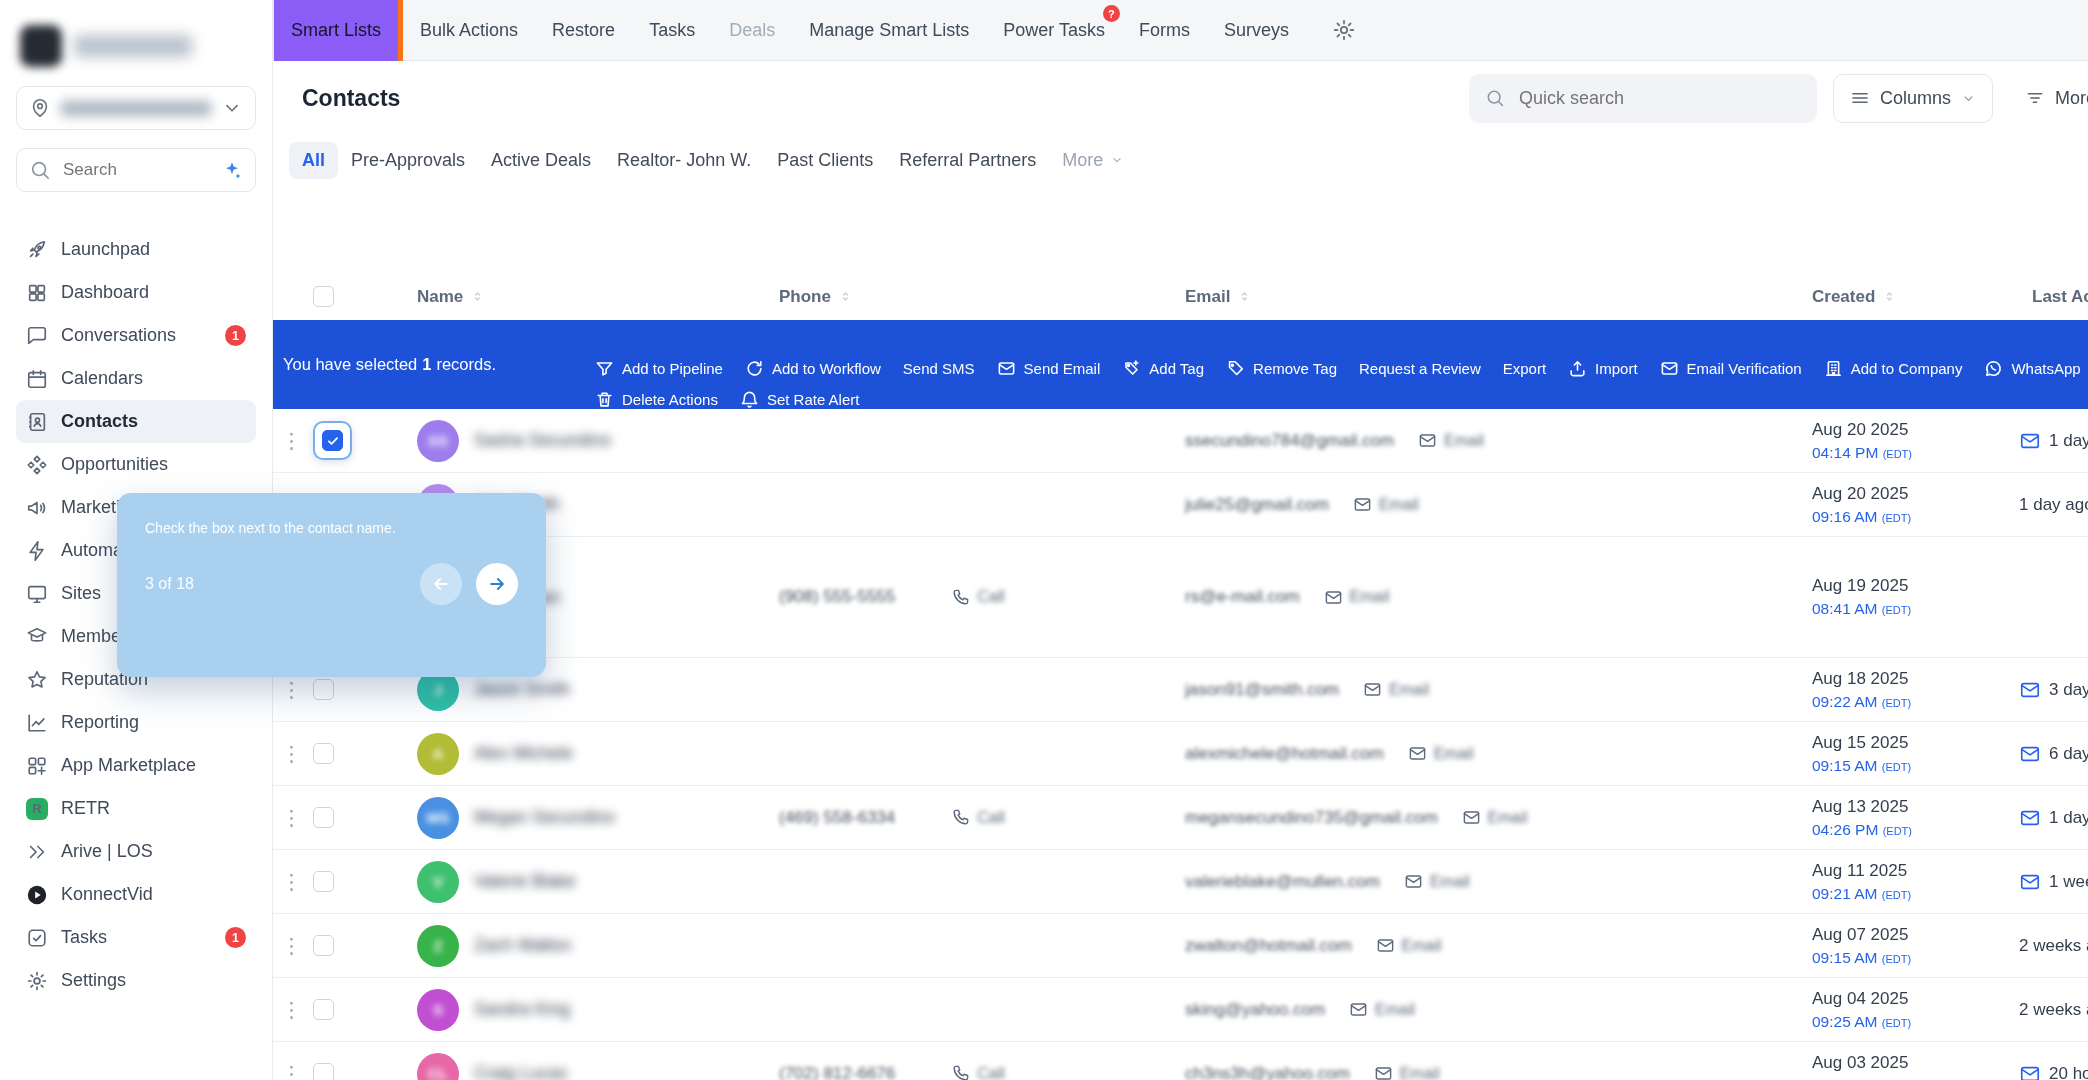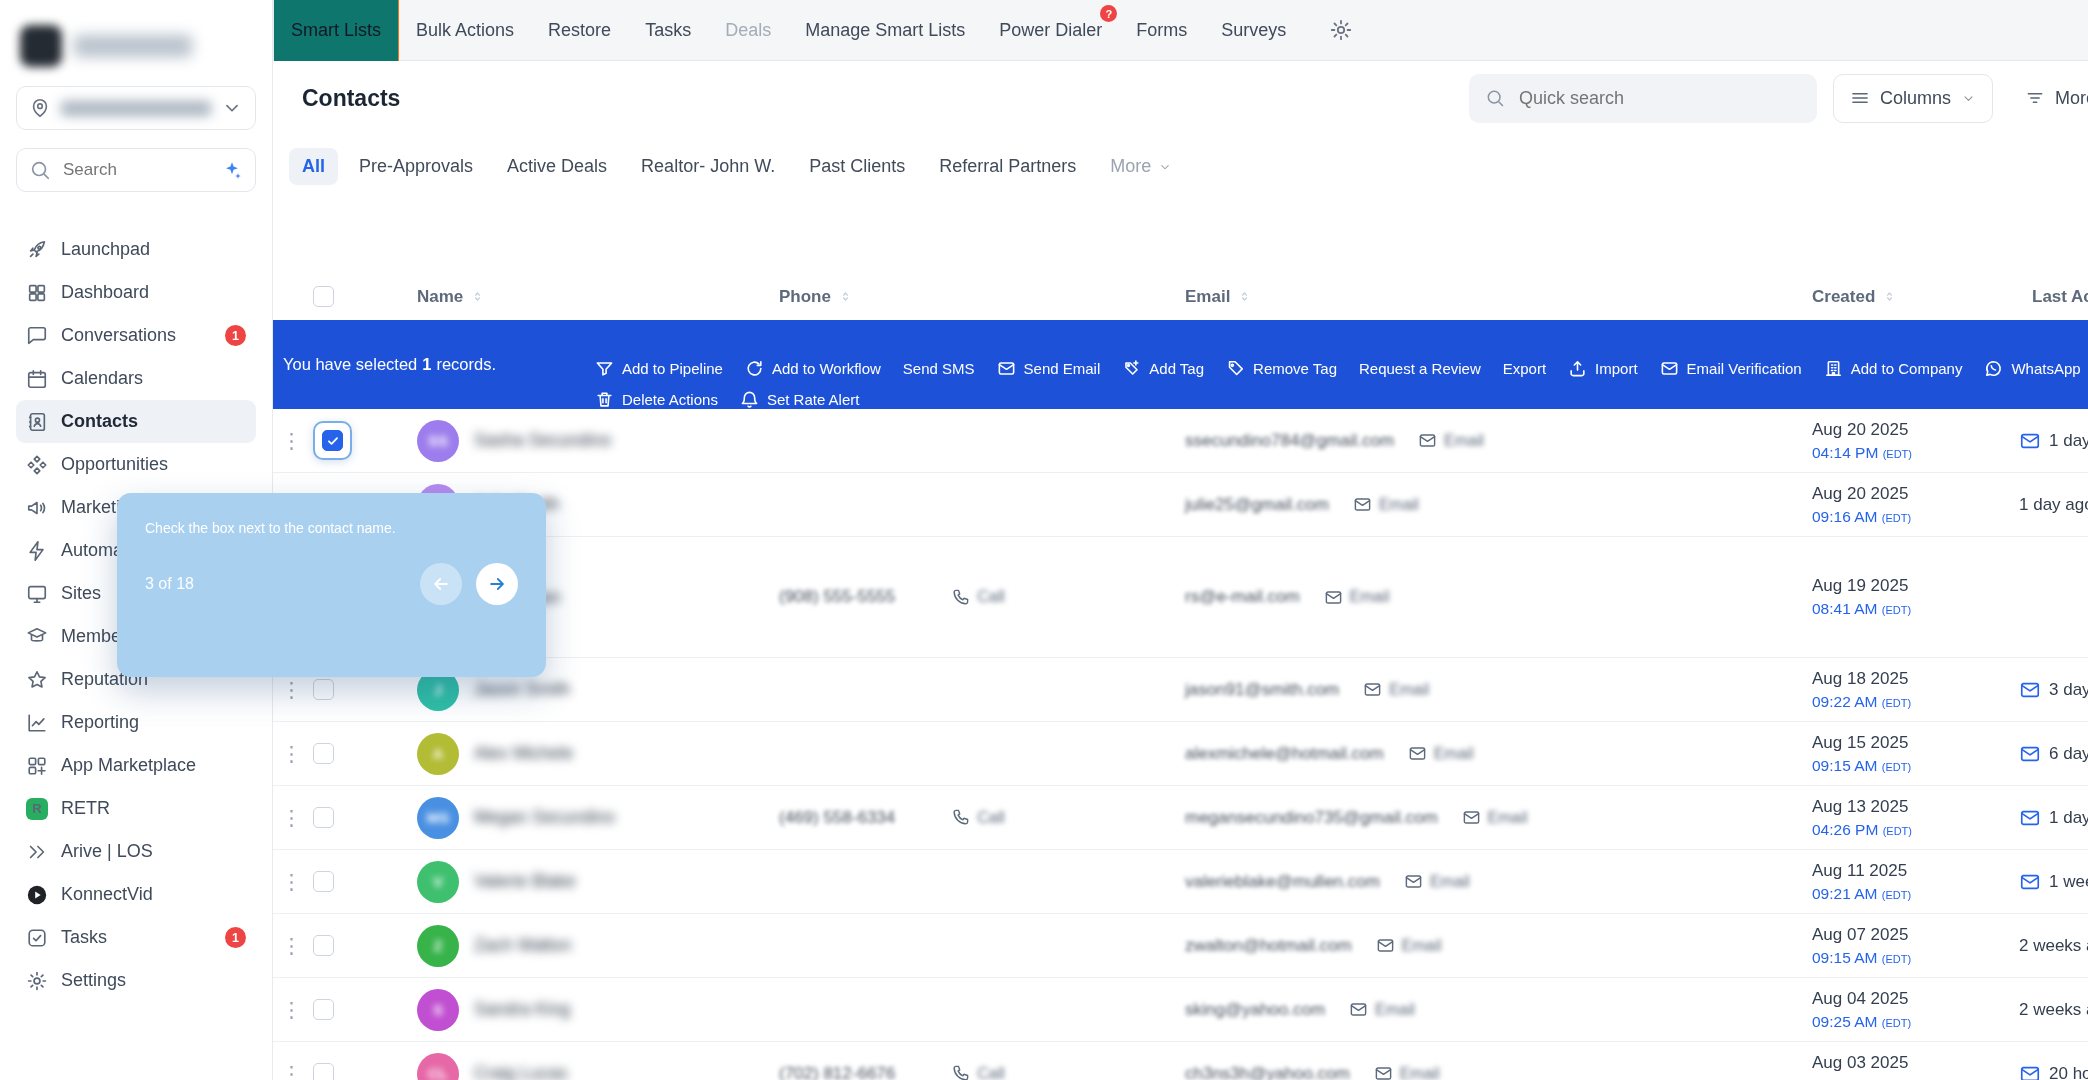--- a/index.html
+++ b/index.html
@@ -23,40 +23,40 @@
   .side-nav{margin-top:36px;display:flex;flex-direction:column}
   .nav-item{display:flex;align-items:center;gap:13px;height:43px;padding:0 10px;border-radius:9px;font-size:18px;color:#3f4a5a;cursor:pointer;white-space:nowrap}
   .nav-item .icon{color:#5b6676}
   .nav-item.active{background:#eef1f5;color:#1f2937;font-weight:600}
   .badge{margin-left:auto;min-width:21px;height:21px;border-radius:11px;background:var(--badge-red,#ef4444);color:#fff;font-size:12.5px;font-weight:700;display:flex;align-items:center;justify-content:center;padding:0 5px;box-sizing:border-box}
 
   
   .topnav{position:absolute;left:273px;right:0;top:0;height:61px;background:#f5f6f8;border-bottom:1px solid #e5e8ec;display:flex;align-items:stretch;z-index:5;box-sizing:border-box}
   .topnav-tabs{display:flex;align-items:stretch}
   .nav-tab{position:relative;display:flex;align-items:center;padding:0 17px;font-size:18px;color:#3f4a5a;cursor:pointer;white-space:nowrap}
-  .nav-tab.active{background:#0f766e;border-left:1px solid #e5e8ec;border-right:1px solid #f97316;color:#111827;margin-bottom:-1px}
+  .nav-tab.active{background:#8b5cf6;border-left:1px solid #e5e8ec;border-right:5px solid #f97316;color:#111827;margin-bottom:-1px}
   .nav-tab.disabled{color:#a3adb8}
   .help-badge{position:absolute;top:5px;right:2px;width:17px;height:17px;border-radius:50%;background:var(--badge-red,#ef4444);color:#fff;font-size:11px;font-weight:700;display:flex;align-items:center;justify-content:center}
   .gear-btn{margin-left:26px;display:flex;align-items:center;align-self:center;color:#6b7280;cursor:pointer}
   .gear-btn .icon{width:24px;height:24px}
 
   
   .page-head{position:absolute;left:273px;right:0;top:61px;height:74px;display:flex;align-items:center;padding-left:29px;background:#fff}
   .page-title{margin:0;font-size:23px;font-weight:700;color:#1c2533}
   .head-right{margin-left:auto;display:flex;align-items:center;gap:16px}
   .quick-search{width:348px;height:49px;background:#f1f3f6;border-radius:10px;display:flex;align-items:center;gap:12px;padding:0 16px;color:#8a94a3;box-sizing:border-box}
   .quick-search .icon{width:20px;height:20px}
   .quick-search input{border:0;outline:0;background:transparent;flex:1;min-width:0;font-family:"Liberation Sans",sans-serif;font-size:18px;color:#374151}
   .hbtn{height:49px;border:1px solid #e3e7ec;border-radius:10px;background:#fff;display:flex;align-items:center;gap:10px;padding:0 16px;font-family:"Liberation Sans",sans-serif;font-size:18px;color:#3f4a5a;cursor:pointer;white-space:nowrap}
   .hbtn .icon{width:20px;height:20px;color:#5b6676}
   .hbtn .sm{width:15px;height:15px;color:#8a94a3}
   .morefilters{margin-right:-78px;border:0}
 
   
-  .filter-tabs{position:absolute;left:273px;right:0;top:135px;height:50px;display:flex;align-items:flex-end;padding-left:16px;gap:8px}
+  .filter-tabs{position:absolute;left:273px;right:0;top:135px;height:50px;display:flex;align-items:center;padding-left:16px;gap:0}
   .ftab{padding:8px 13px;border-radius:8px;font-size:18px;color:#414b5a;cursor:pointer;white-space:nowrap;display:flex;align-items:center;gap:7px}
   .ftab.active{background:#eef1f5;color:var(--accent,#2563eb);font-weight:600}
   .ftab.more{color:#9aa3b0}
   .ftab .caret{width:14px;height:14px}
 
   
   .grid-cols{display:grid;grid-template-columns:40px 58px 406px 390px 630px 210px 1fr;align-items:center}
   .thead{position:absolute;left:273px;right:0;top:273px;height:47px;color:#5d6a7c;font-size:17px;font-weight:600;background:#fff}
   .thead>div{display:flex;align-items:center;white-space:nowrap}
   .th-0{padding-left:46px}.th-1{padding-left:2px}.th-2{padding-left:18px}.th-3{padding-left:15px}.th-4{padding-left:25px}
@@ -357,21 +357,21 @@
   </div>
   <div class="nav-tab disabled">
     <span>Deals</span>
 
   </div>
   <div class="nav-tab">
     <span>Manage Smart Lists</span>
 
   </div>
   <div class="nav-tab">
-    <span>Power Dialer</span>
+    <span>Power Tasks</span>
     <span class="help-badge">?</span>
   </div>
   <div class="nav-tab">
     <span>Forms</span>
 
   </div>
   <div class="nav-tab">
     <span>Surveys</span>
 
   </div>

